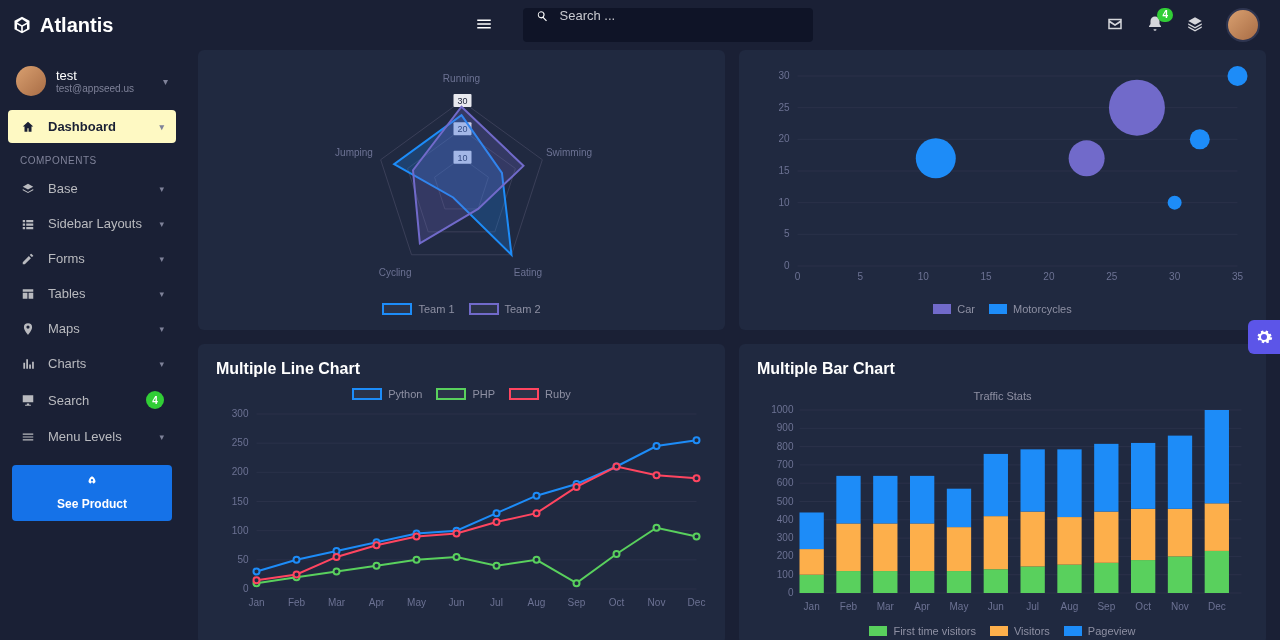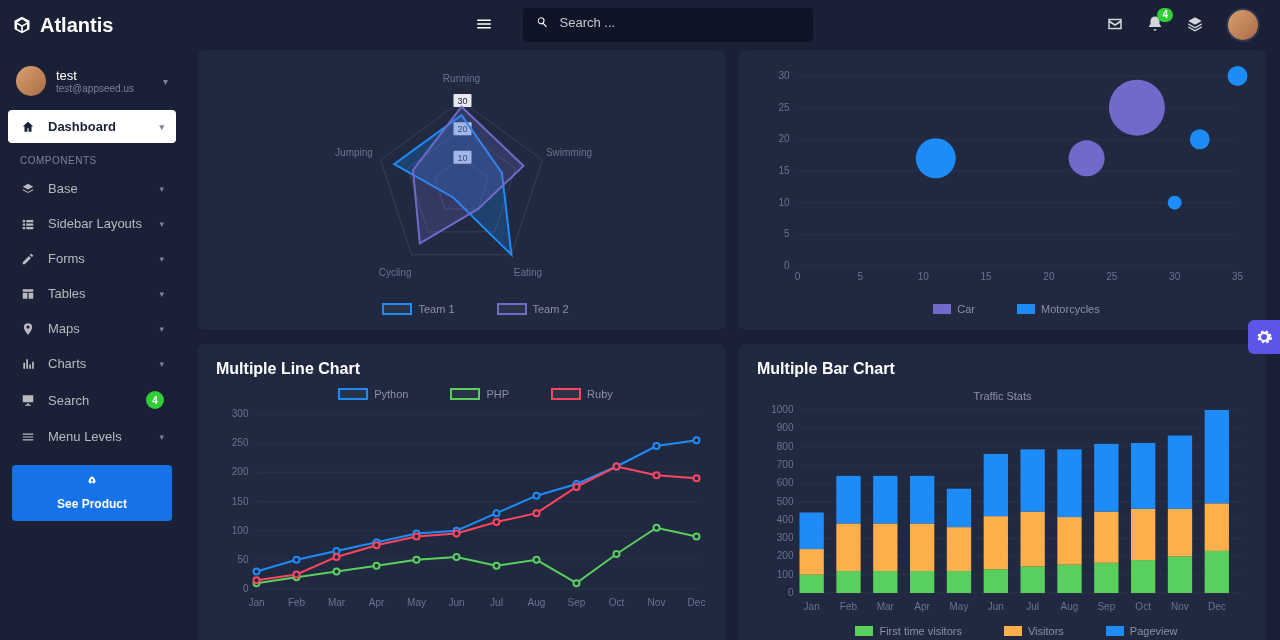--- a/index.html
+++ b/index.html
@@ -1,47 +1,47 @@
 <!DOCTYPE html>
 <html><head>
 <meta charset="utf-8">
 <style>
 * { margin: 0; padding: 0; box-sizing: border-box; }
 body { background: #1a2035; color: #b9babf; font-family: -apple-system, BlinkMacSystemFont, "Segoe UI", sans-serif; font-size: 13px; overflow: hidden; width: 1280px; height: 640px; }
 .topbar { height: 50px; display: flex; align-items: center; padding: 0 12px; }
 .brand { width: 170px; display: flex; align-items: center; gap: 8px; color: #fff; font-weight: 600; font-size: 20px; }
 .brand-logo { width: 20px; height: 20px; }
 .hamburger { color: #fff; cursor: pointer; margin-left: auto; margin-right: 10px; }
-.search-wrap { flex: 0 0 290px; background: #0f1427; border-radius: 4px; height: 34px; display: flex; align-items: flex-end; padding: 12px 12px; gap: 10px; margin-left: 20px; }
+.search-wrap { flex: 0 0 290px; background: #0f1427; border-radius: 4px; height: 34px; display: flex; align-items: flex-start; padding: 0 12px; gap: 10px; margin-left: 20px; }
 .search-wrap input { background: transparent; border: none; outline: none; color: #fff; font-size: 13px; width: 100%; }
 .search-wrap input::placeholder { color: #c8c9cf; }
 .top-right { margin-left: auto; display: flex; align-items: center; gap: 22px; padding-right: 8px; }
 .icon-btn { color: #d5d6db; cursor: pointer; position: relative; }
 .badge { position: absolute; top: -7px; right: -9px; background: #31ce36; color: #fff; font-size: 10px; border-radius: 8px; padding: 0 5px; line-height: 14px; font-weight: 600; }
 .avatar { width: 34px; height: 34px; border-radius: 50%; background: linear-gradient(135deg,#d9a070,#a86c45); border: 2px solid #2f3550; }
 .main { display: flex; height: 590px; justify-content: space-between; }
 .sidebar { width: 184px; padding: 10px 8px; display: flex; flex-direction: column; }
 .user-row { display: flex; align-items: center; gap: 10px; padding: 6px 8px 14px; }
 .user-row .avatar { width: 30px; height: 30px; border: none; }
 .user-row .uname { color: #fff; font-size: 13px; }
 .user-row .umail { font-size: 10px; color: #7f8299; }
 .chev { margin-left: auto; color: #7f8299; font-size: 10px; }
 .nav-item { display: flex; align-items: center; gap: 12px; padding: 9px 12px; border-radius: 4px; cursor: pointer; color: #b9babf; margin-bottom: 2px; font-size: 13px; }
-.nav-item.active { background: #ffffff; color: #1a2035; font-weight: 600; }
+.nav-item.active { background: #fef9c3; color: #1a2035; font-weight: 600; }
 .nav-item .chev { font-size: 9px; }
 .nav-header { font-size: 10px; color: #7f8299; letter-spacing: 0.5px; padding: 10px 12px 6px; }
 .nav-badge { background: #31ce36; color: #fff; border-radius: 50%; width: 18px; height: 18px; font-size: 10px; display: flex; align-items: center; justify-content: center; margin-left: auto; font-weight: 600; }
 .see-product { background: #1572e8; color: #fff; border: none; border-radius: 4px; padding: 10px 0; margin: 10px 4px 0; cursor: pointer; font-weight: 600; font-size: 12px; display: flex; align-items: center; justify-content: center; gap: 8px; flex-direction: column; }
 .content { flex: 1; padding: 0 14px 14px; overflow: hidden; display: flex; flex-direction: column; gap: 14px; }
 .row { display: flex; gap: 14px; }
 .card { background: #202940; border-radius: 6px; flex: 1; padding: 16px 18px; position: relative; }
 .card-title { color: #fff; font-size: 16px; font-weight: 600; margin-bottom: 10px; }
 .chart-box { position: relative; }
 .legend { display: flex; gap: 14px; justify-content: center; font-size: 11px; color: #8e90a3; margin-top: 4px; }
-.legend-item { display: flex; align-items: center; gap: 6px; margin-left: 28px; }
+.legend-item { display: flex; align-items: center; gap: 6px; }
 .legend-swatch { width: 18px; height: 10px; }
 .legend-swatch.box { width: 30px; height: 12px; border: 2px solid; background: rgba(255,255,255,0.05); }
 .settings-fab { position: fixed; right: 0; top: 320px; width: 32px; height: 34px; background: #5c55e8; border-radius: 6px 0 0 6px; display: flex; align-items: center; justify-content: center; color: #fff; cursor: pointer; }
 .ni { width: 16px; display: inline-flex; justify-content: center; }
 </style>
 </head>
 <body>
 
 <div class="topbar">
   <div class="brand">

